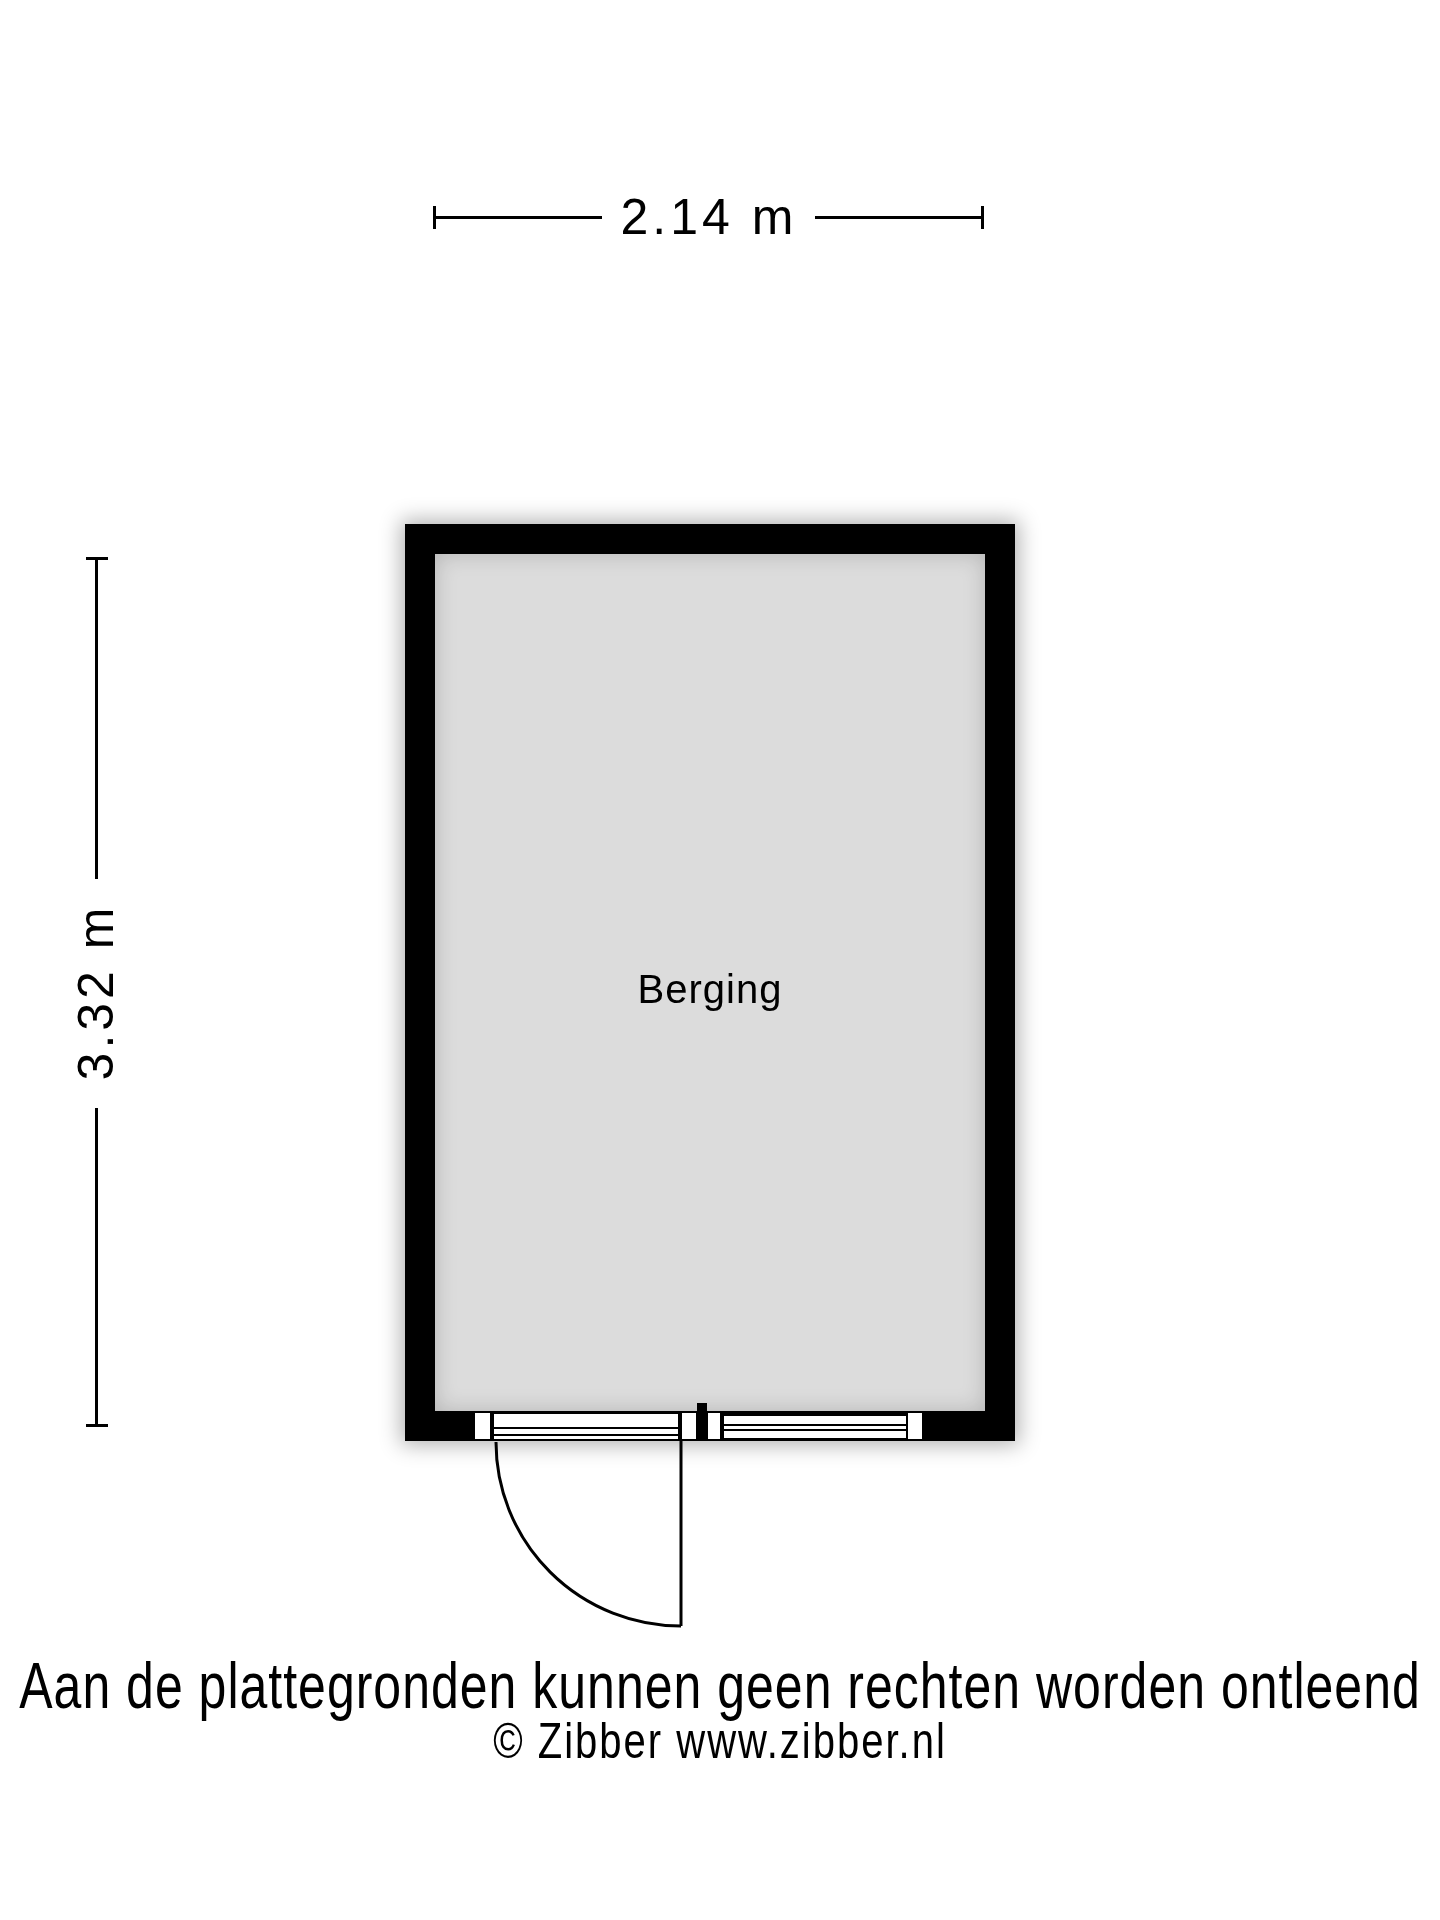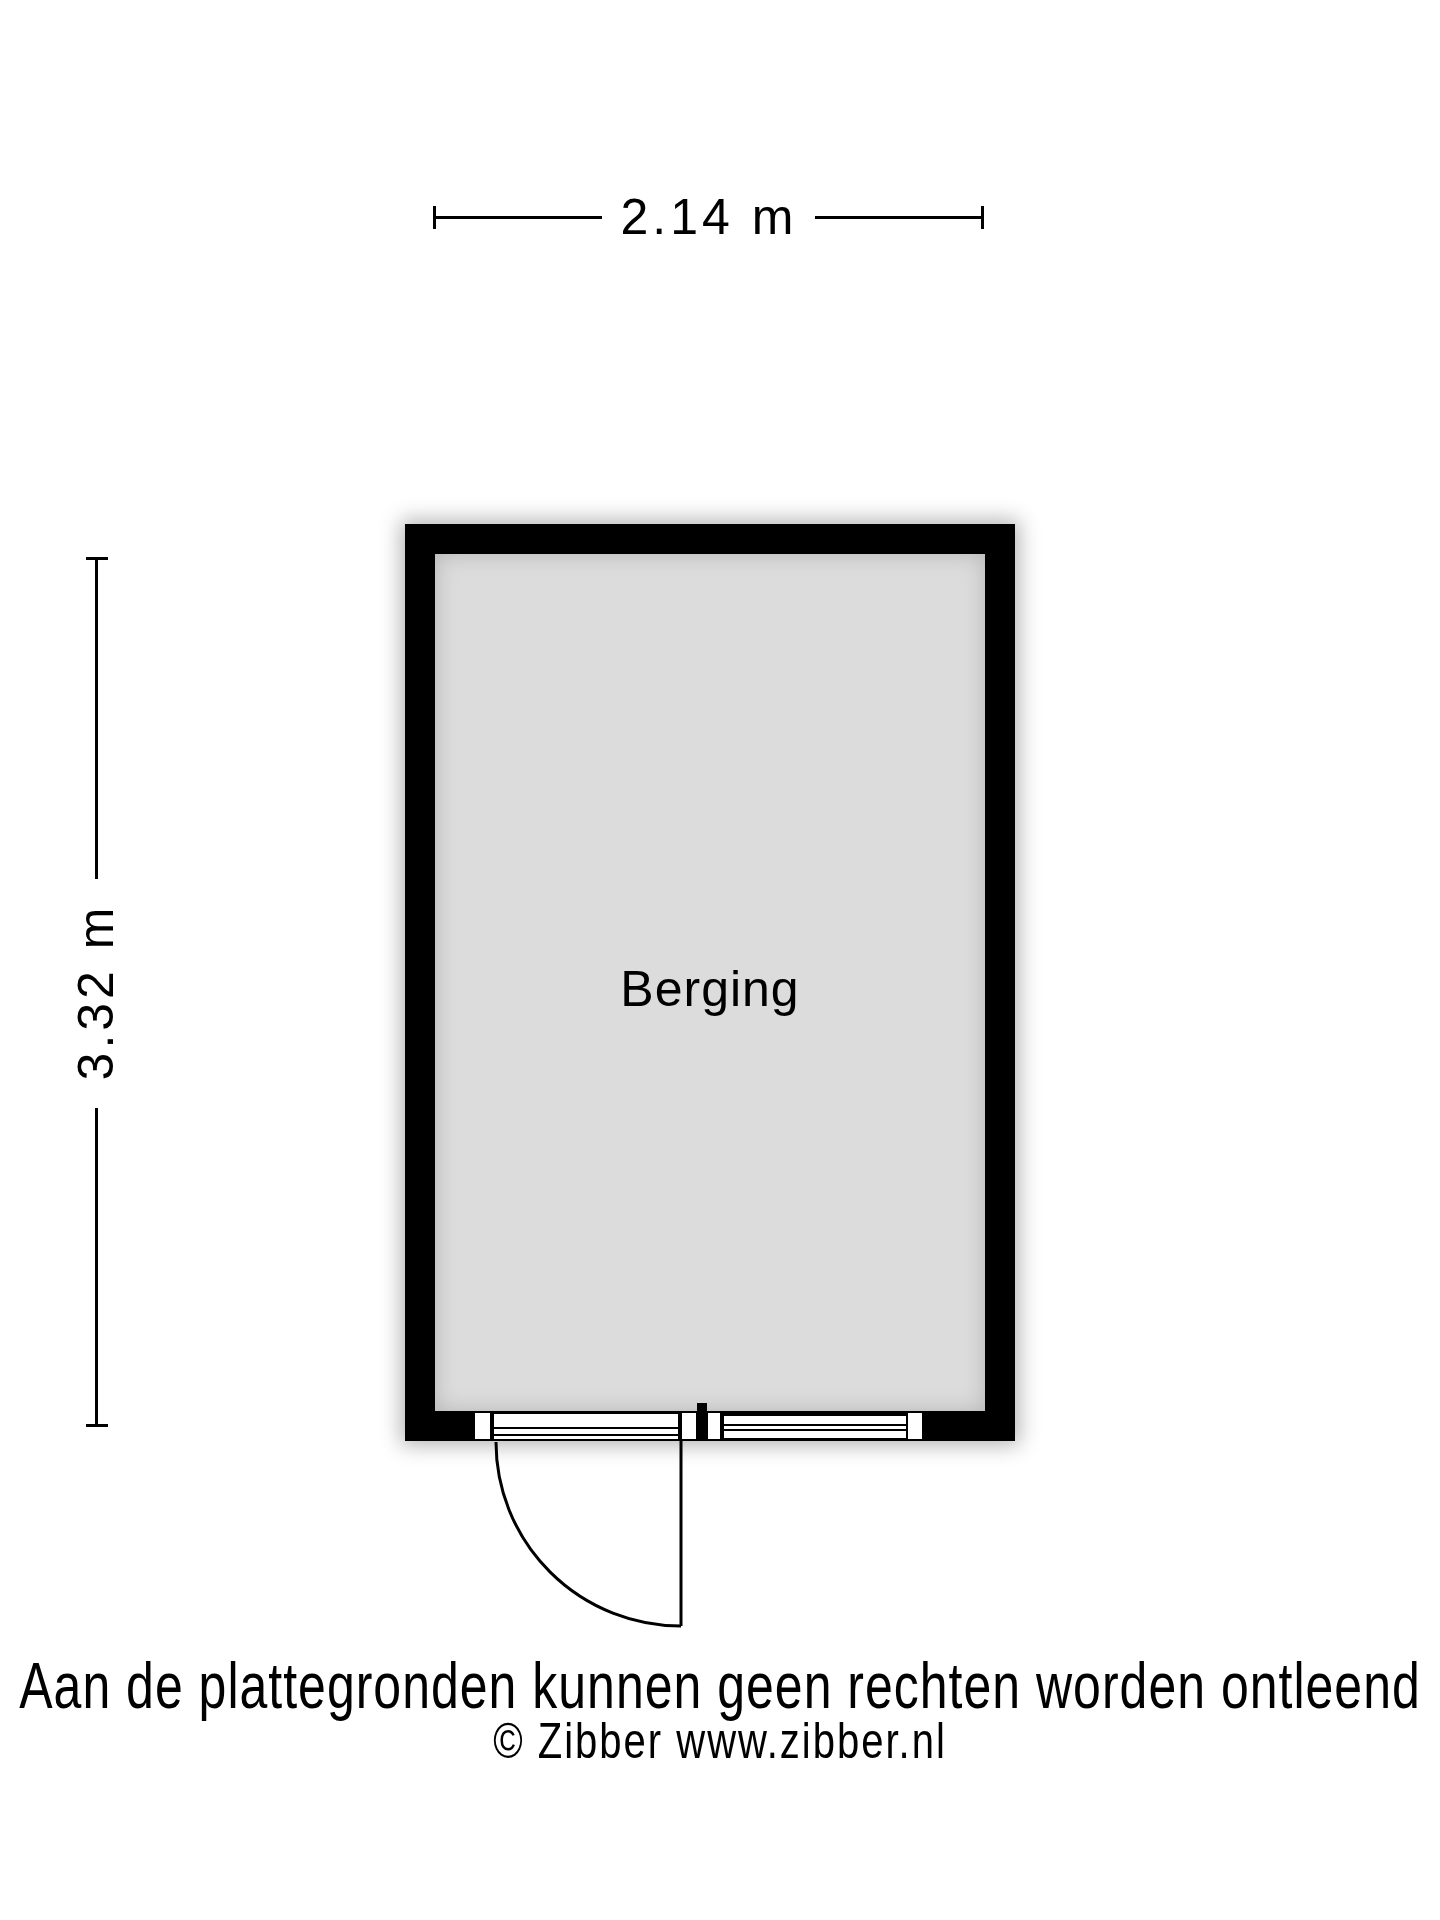--- a/index.html
+++ b/index.html
@@ -45,21 +45,21 @@
   .floor {
     position: absolute;
     left: 30px; top: 30px; right: 30px; bottom: 30px;
     background: #dcdcdc;
     box-shadow: inset 0 0 22px rgba(0,0,0,0.18);
   }
   .room-label {
     position: absolute;
     left: 710px; top: 973px;
     transform: translate(-50%, -50%);
-    font-size: 50px; line-height: 50px;
+    font-size: 40px; line-height: 50px;
     letter-spacing: 1px;
     white-space: nowrap;
   }
 
   
   .post {
     position: absolute;
     top: 1395px; height: 30px;
     background: #ffffff;
     border: 2px solid #000;

